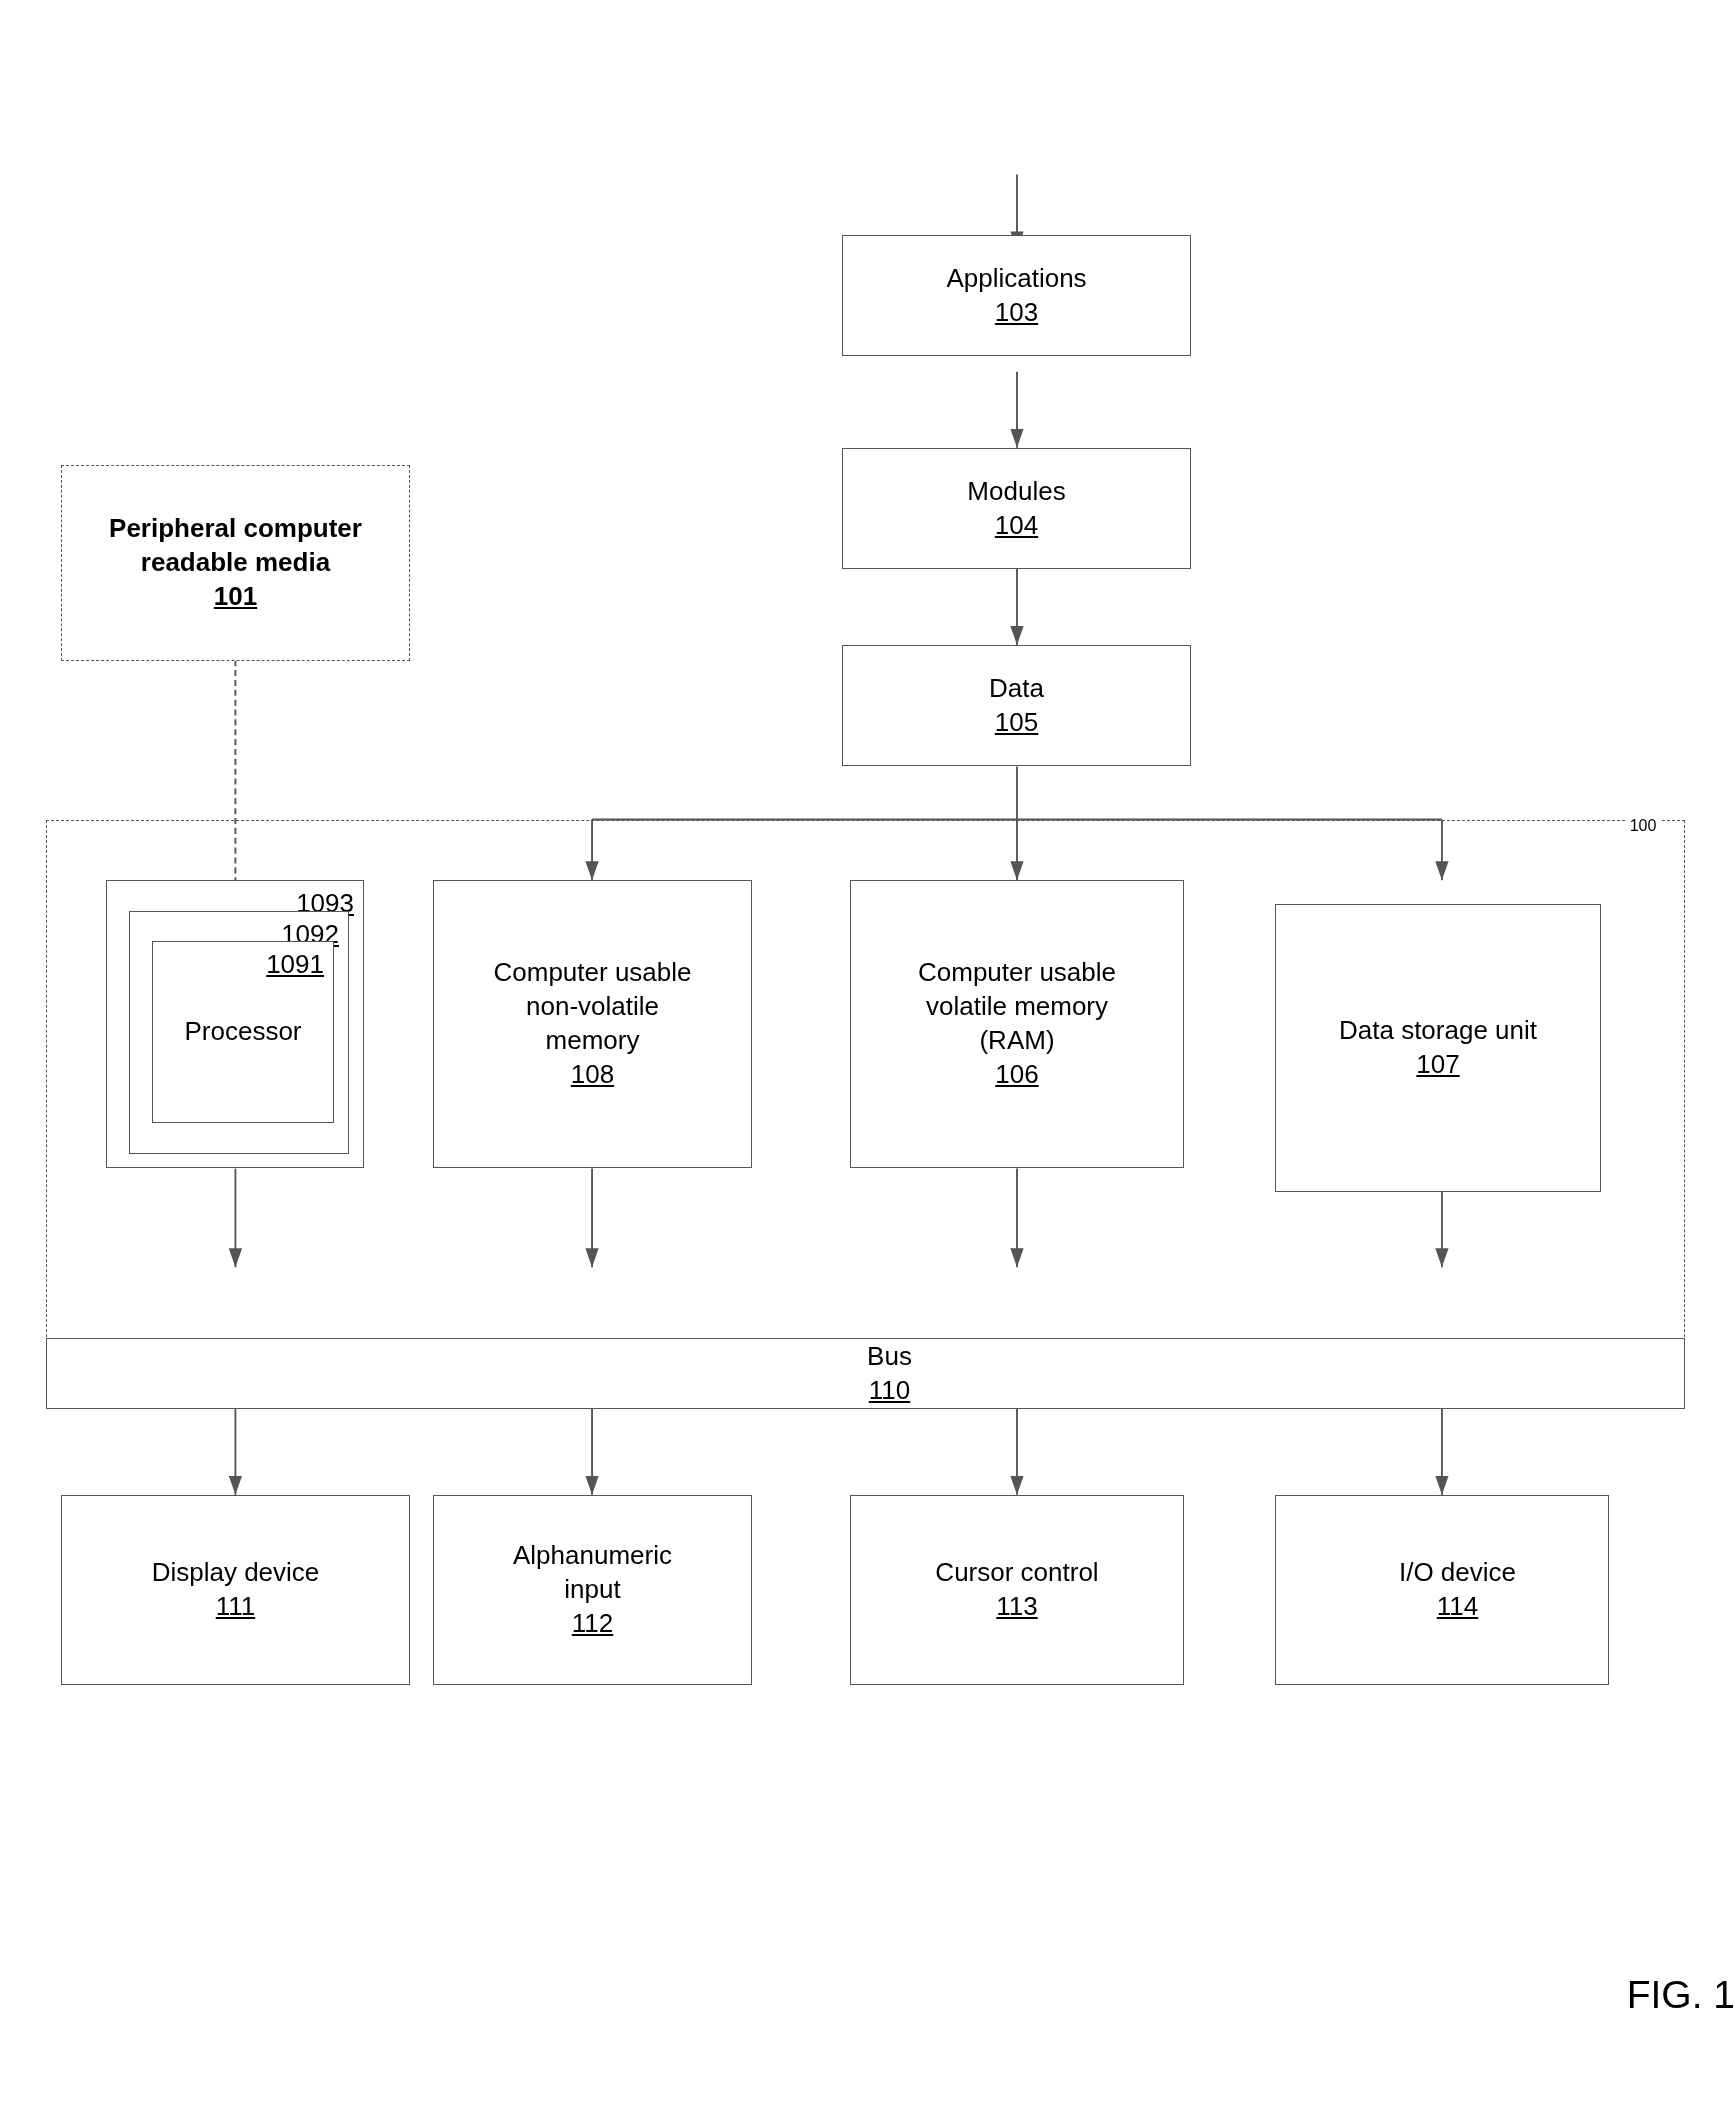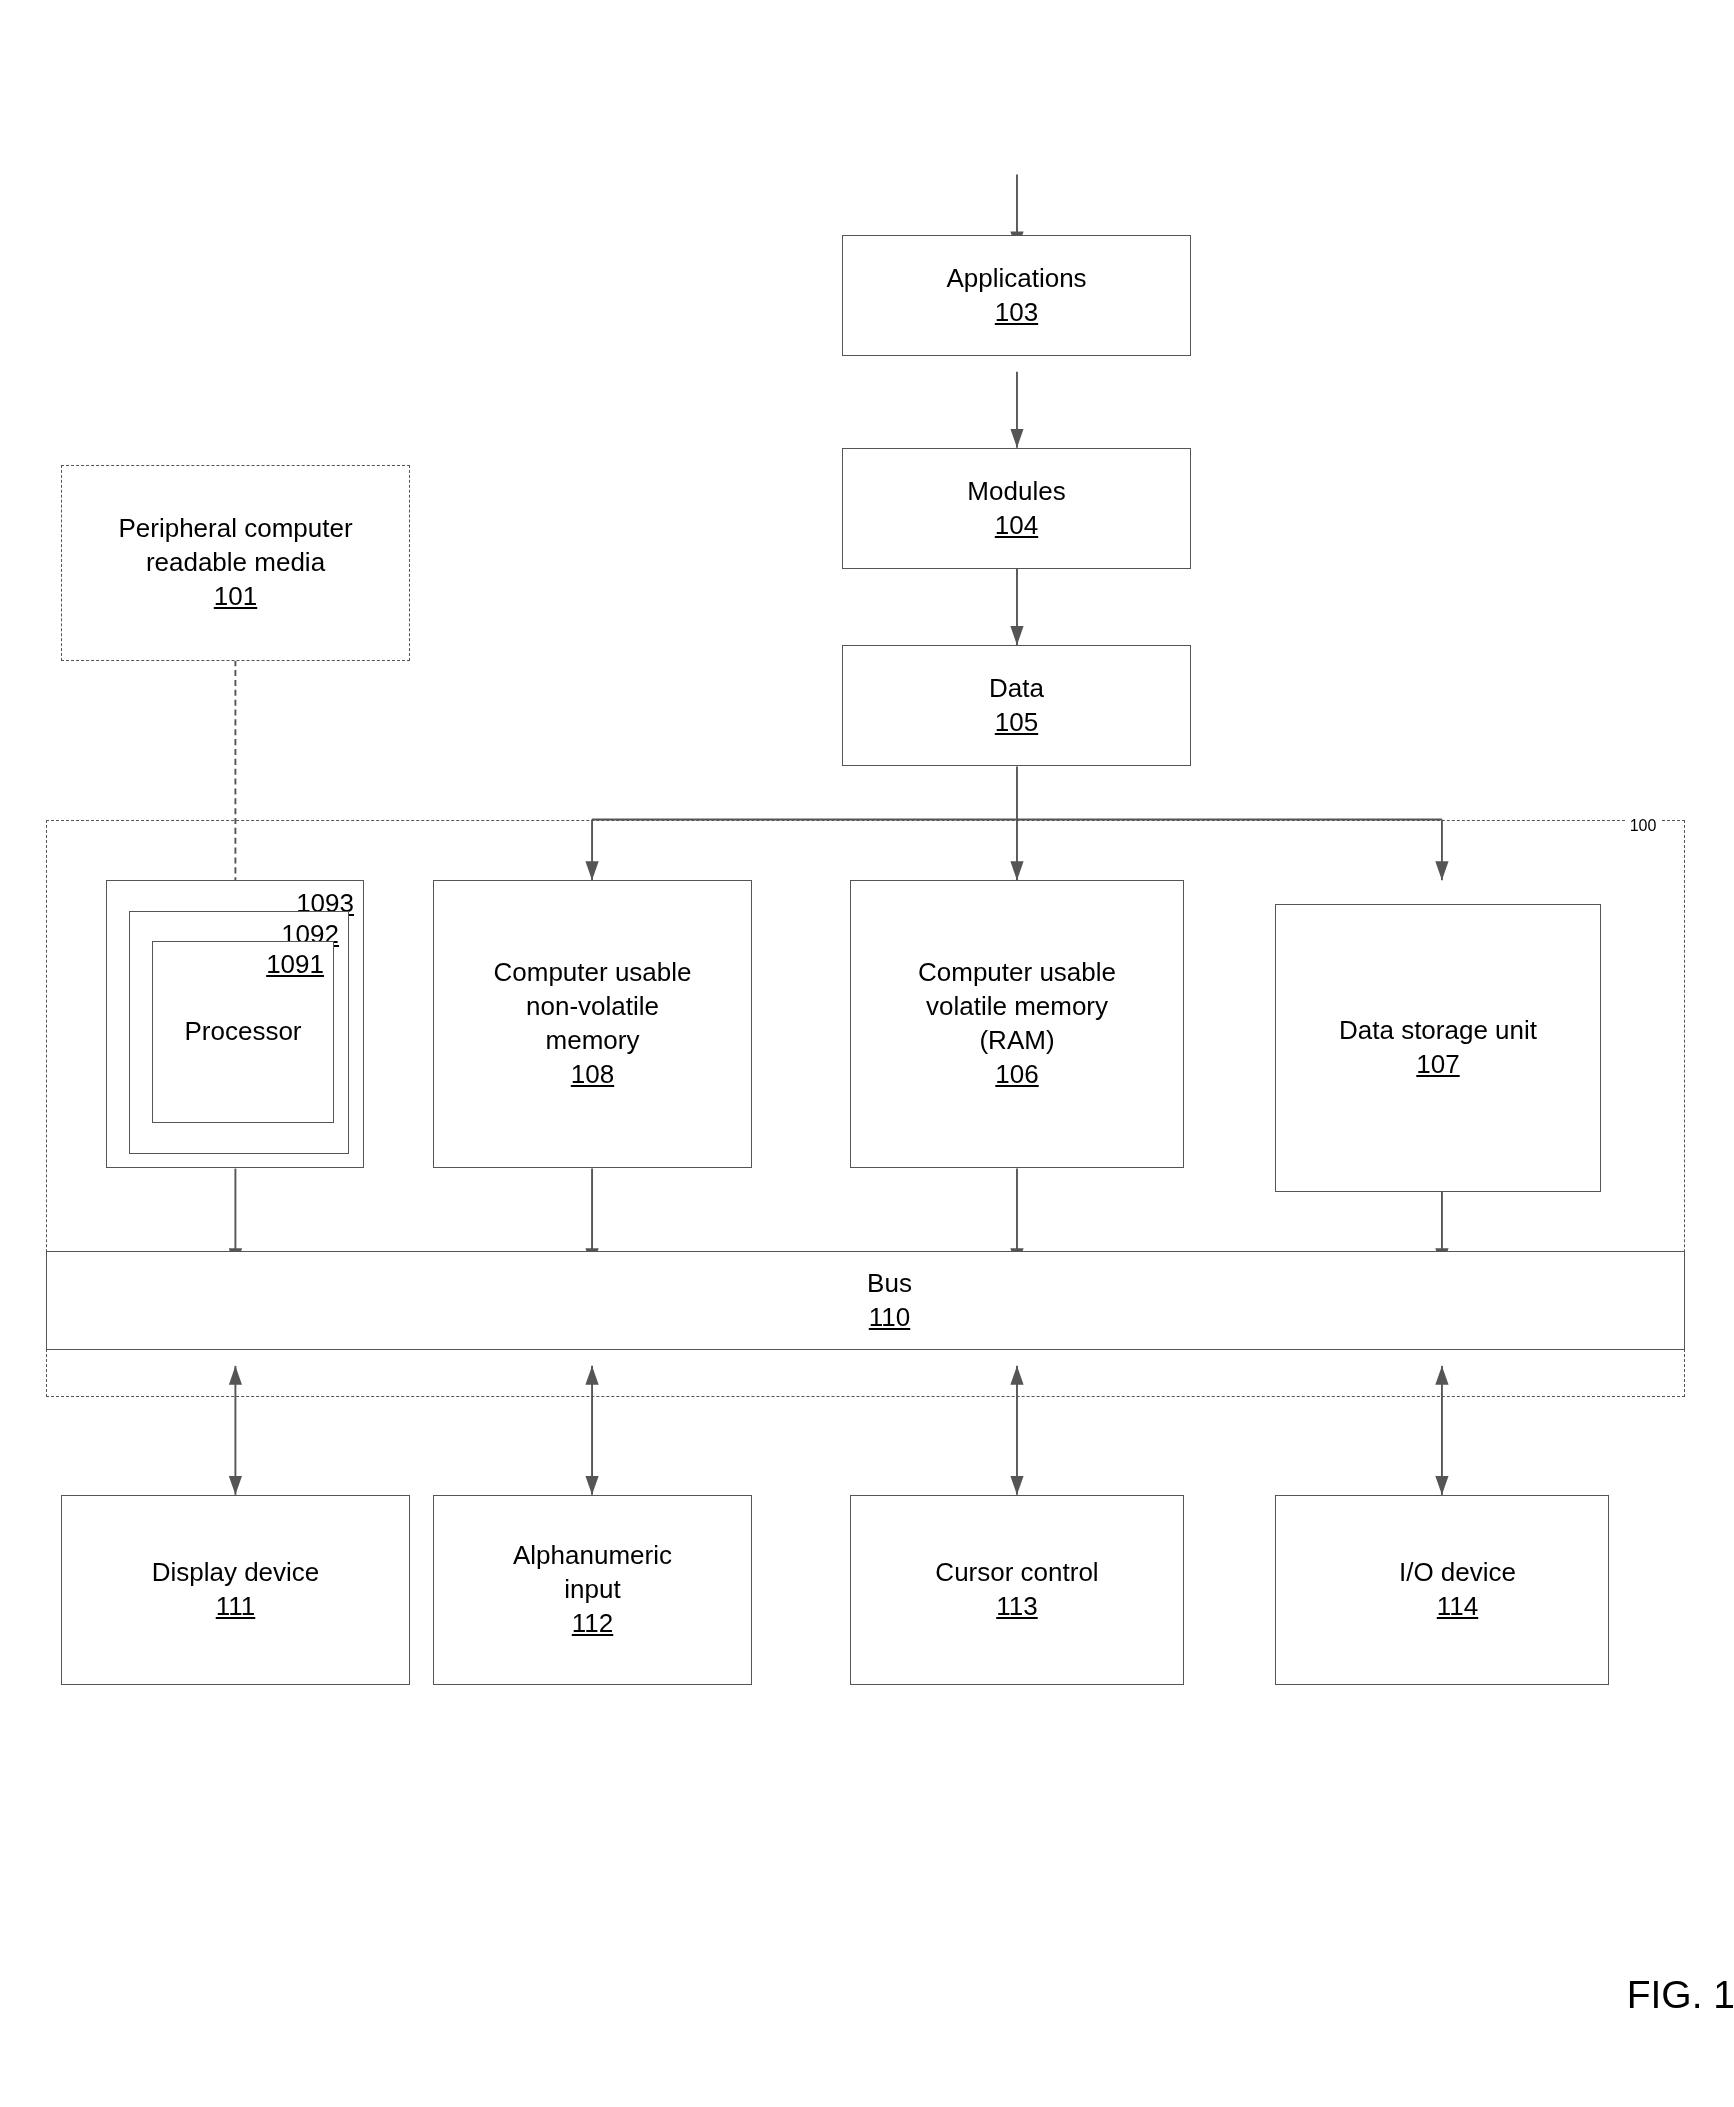--- a/index.html
+++ b/index.html
@@ -113,21 +113,21 @@
   <div class="box" style="left:842px; top:448px; width:349px; height:121px;">
     <span>Modules</span>
     <span class="underline">104</span>
   </div>
 
   <div class="box" style="left:842px; top:645px; width:349px; height:121px;">
     <span>Data</span>
     <span class="underline">105</span>
   </div>
 
-  <div class="box box-dashed" style="left:61px; top:465px; width:349px; height:196px;">
+  <div class="box box-dashed" style="left:61px; top:465px; width:349px; height:196px;font-weight:bold;">
     <span style="white-space:pre-line; text-align:center;">Peripheral computer
 readable media</span>
     <span class="underline">101</span>
   </div>
 
   <div class="outer-box" style="left:46px; top:820px; width:1639px; height:577px;">
 
     <span style="position:absolute; top:-3.8px; right:23px; font-size:16px; background:#fff; padding:0 4.6px;">
       <span>100</span>
     </span>
@@ -158,21 +158,21 @@
 volatile memory
 (RAM)</span>
     <span class="underline">106</span>
   </div>
 
   <div class="box" style="left:1275px; top:880px; width:326px; height:288px;margin-top:24px;">
     <span style="white-space:pre-line;">Data storage unit</span>
     <span class="underline">107</span>
   </div>
 
-  <div class="box" style="left:46px; top:1251px; width:1639px; height:99px;padding-left:48px;">
+  <div class="box" style="left:46px; top:1338px; width:1639px; height:71px;padding-left:48px;">
     <span>Bus</span>
     <span class="underline">110</span>
   </div>
 
   <div class="box" style="left:61px; top:1495px; width:349px; height:190px;">
     <span style="white-space:pre-line;">Display device</span>
     <span class="underline">111</span>
   </div>
 
   <div class="box" style="left:433px; top:1495px; width:319px; height:190px;">

